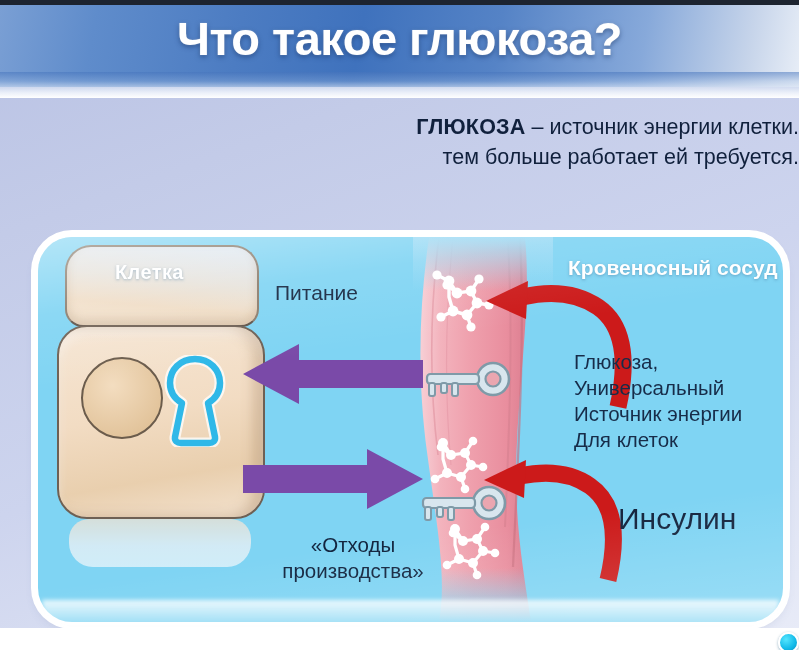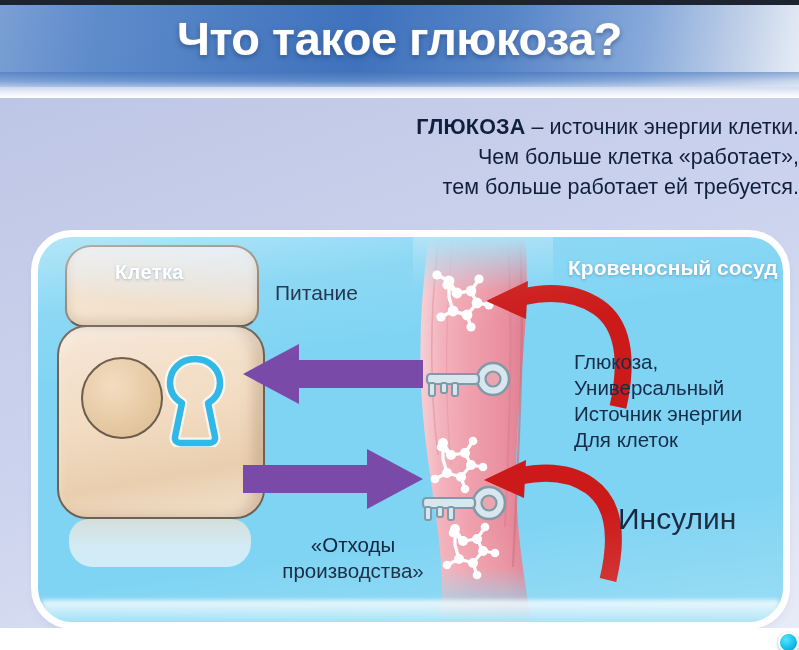--- a/index.html
+++ b/index.html
@@ -98,21 +98,20 @@
 <div id="slide">
 
   <div class="topbar"></div>
 
   <div class="banner"></div>
   <div class="banner-fade"></div>
   <div class="title">Что такое глюкоза?</div>
 
   <div class="intro">
     <span class="ln"><b>ГЛЮКОЗА</b><span> – источник энергии клетки.</span></span>
-    <span class="ln">Чем  больше клетка «работает»,</span>
     <span class="ln">тем больше работает ей требуется.</span>
   </div>
 
   <div class="panel">
 
     <div class="cell-wrap">
       <div class="cell-top"></div>
       <div class="cell-body">
         <div class="nucleus"></div>
         <svg class="keyhole" viewBox="0 0 64 92">

